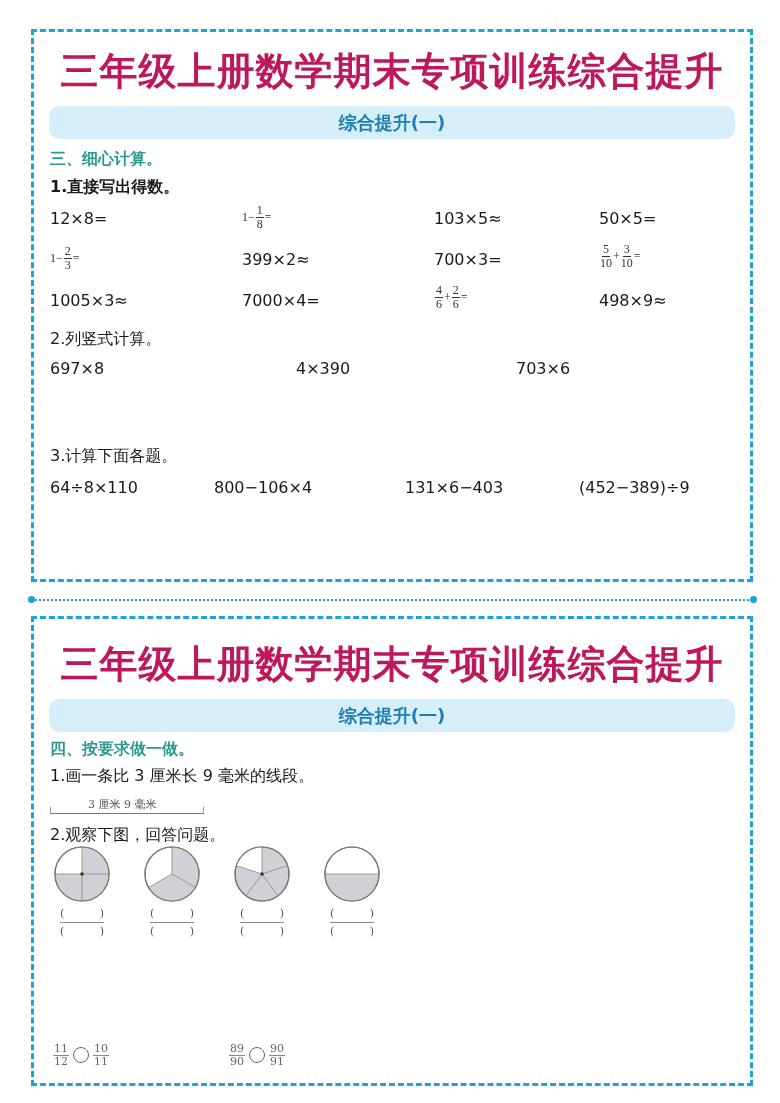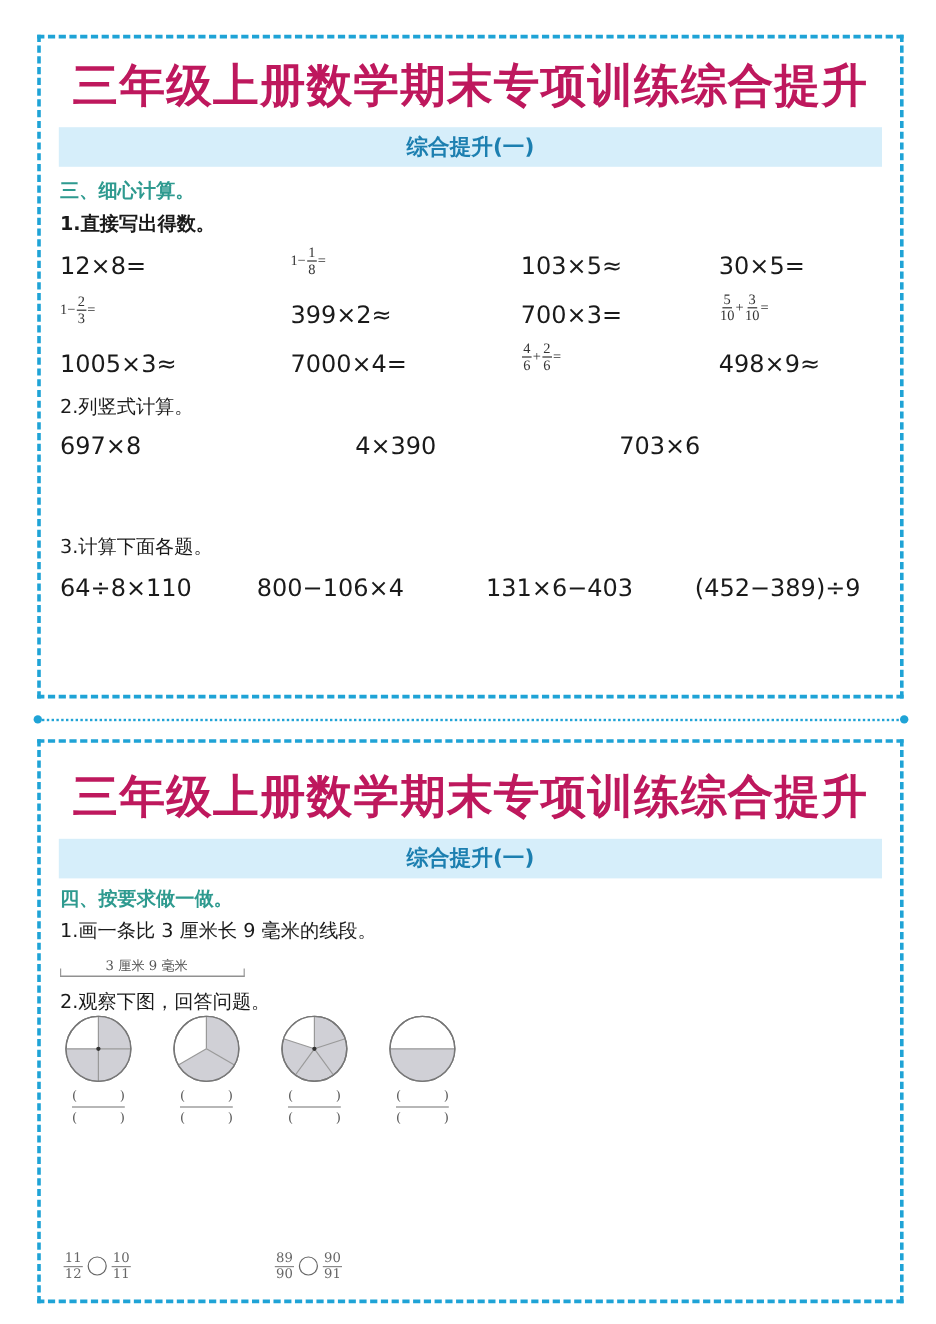--- a/index.html
+++ b/index.html
@@ -7,24 +7,24 @@
            font-family: "DejaVu Sans", "Liberation Sans", sans-serif; color: #222; }
     .card { position: absolute; left: 31px; width: 722px; box-sizing: border-box;
             border: 3px dashed #1fa3d6; }
     .card1 { top: 29px; height: 553px; }
     .card2 { top: 616px; height: 470px; }
     .title { position: absolute; left: 0; right: 0; text-align: center;
              font-size: 38px; font-weight: bold; color: #be185d; letter-spacing: 1px;
              font-family: "DejaVu Sans", sans-serif; }
     .band { position: absolute; left: 15px; width: 686px; height: 33px;
             background: #d6eefa; text-align: center; line-height: 33px;
-            color: #1c7fb0; font-weight: bold; font-size: 18px; }
+            color: #1c7fb0; font-weight: bold; font-size: 18px; border-radius: 10px; }
     .sec { position: absolute; left: 16px; color: #2e9a8f; font-weight: bold; font-size: 16px; }
     .q { position: absolute; left: 16px; font-size: 16px; color: #1a1a1a; }
-    .item { position: absolute; font-size: 20px; color: #1a1a1a; white-space: nowrap; }
+    .item { position: absolute; font-size: 16px; color: #1a1a1a; white-space: nowrap; }
     .frac-expr { position: absolute; display: flex; align-items: center;
                  font-family: "Liberation Serif", "DejaVu Serif", serif; font-size: 12px; color: #333; }
     .frac { display: inline-flex; flex-direction: column; align-items: center;
             margin: 0 1px; line-height: 1.05; }
     .frac .n { border-bottom: 1px solid #333; padding: 0 1px; }
     .divider { position: absolute; left: 31px; width: 722px; top: 599px;
                border-top: 2px dotted #1fa3d6; }
     .dot { position: absolute; width: 7px; height: 7px; border-radius: 50%; background: #1fa3d6; top: 596px; }
     .ruler { position: absolute; left: 16px; top: 165px; width: 152px; height: 6px;
              border-bottom: 1px solid #777; border-left: 1px solid #999; border-right: 1px solid #999; }
@@ -52,21 +52,21 @@
   <div class="item" style="left:16px;top:177px;">12×8=</div>
   <div class="frac-expr" style="left:208px;top:172px;">
     <span>1−</span>
     <span class="frac">
         <span class="n">1</span>
         <span>8</span>
       </span>
     <span>=</span>
   </div>
   <div class="item" style="left:400px;top:177px;">103×5≈</div>
-  <div class="item" style="left:565px;top:177px;">30×5=</div>
+  <div class="item" style="left:565px;top:177px;">50×5=</div>
 
   <div class="frac-expr" style="left:16px;top:213px;">
     <span>1−</span>
     <span class="frac">
         <span class="n">2</span>
         <span>3</span>
       </span>
     <span>=</span>
   </div>
   <div class="item" style="left:208px;top:218px;">399×2≈</div>

